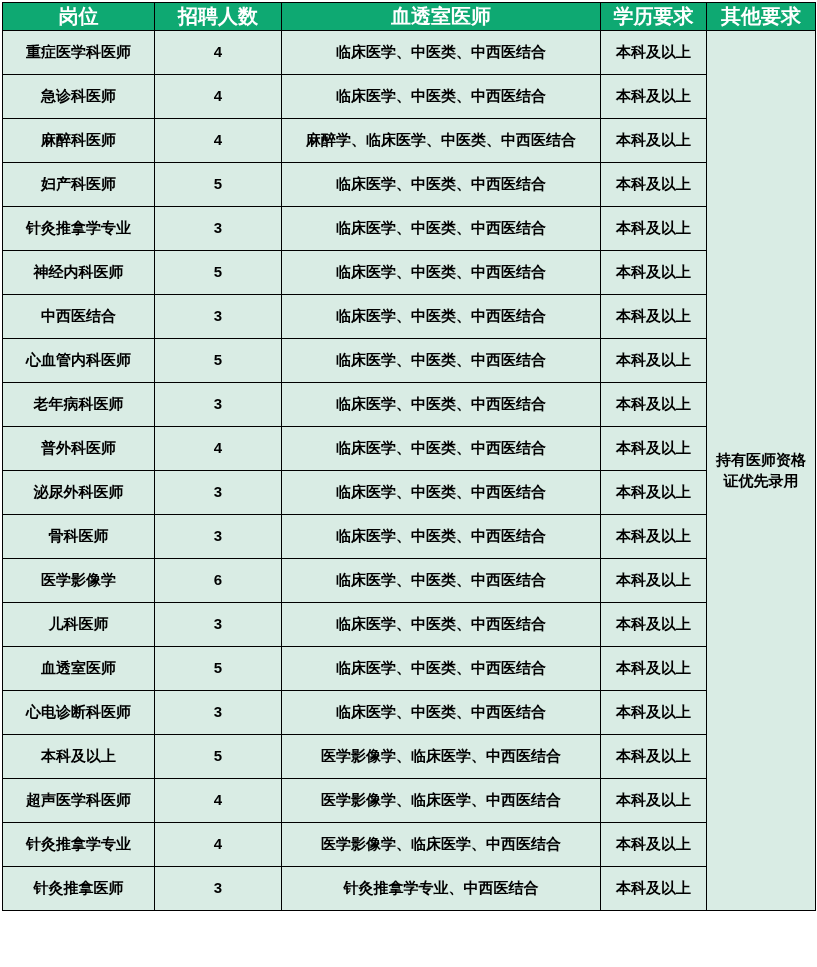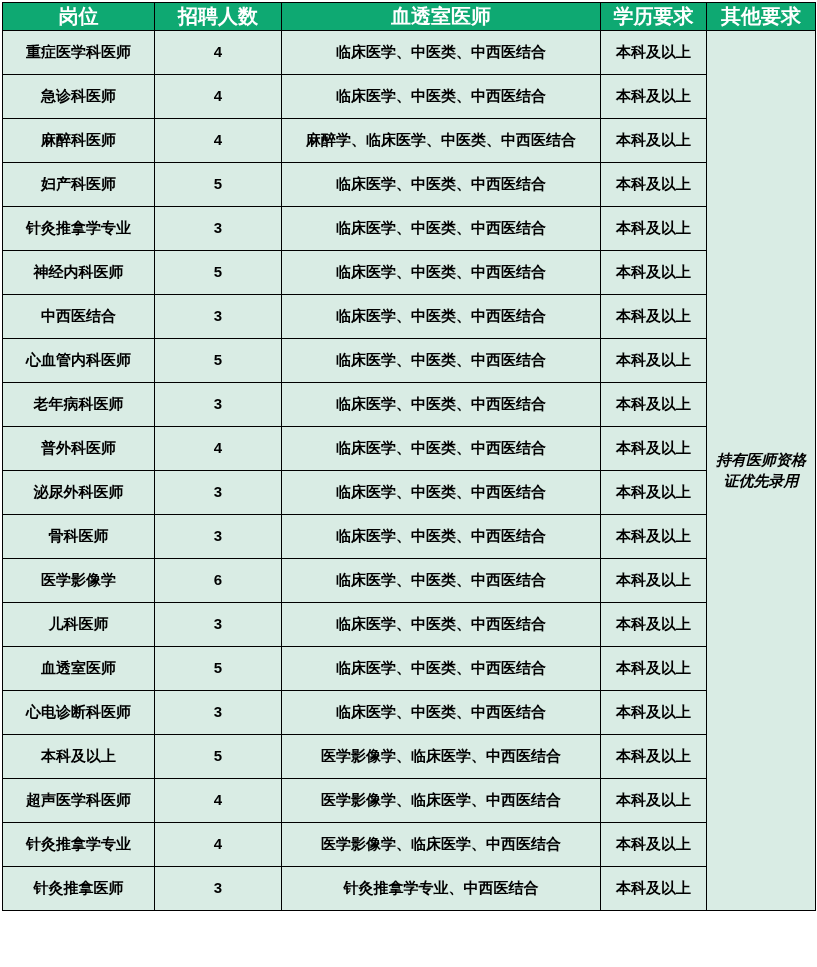--- a/index.html
+++ b/index.html
@@ -44,21 +44,20 @@
     height:26px;
   }
   table.recruit tbody td{
     font-size:15px;
     height:44px;
     line-height:1.35;
   }
   td.cell-other{
     padding:0 8px;
     line-height:1.5;
-    font-style:italic;
   }
 </style>
 </head>
 <body>
 
 <div class="table-wrap">
   <table class="recruit">
     <colgroup>
       <col class="c-position">
       <col class="c-count">

